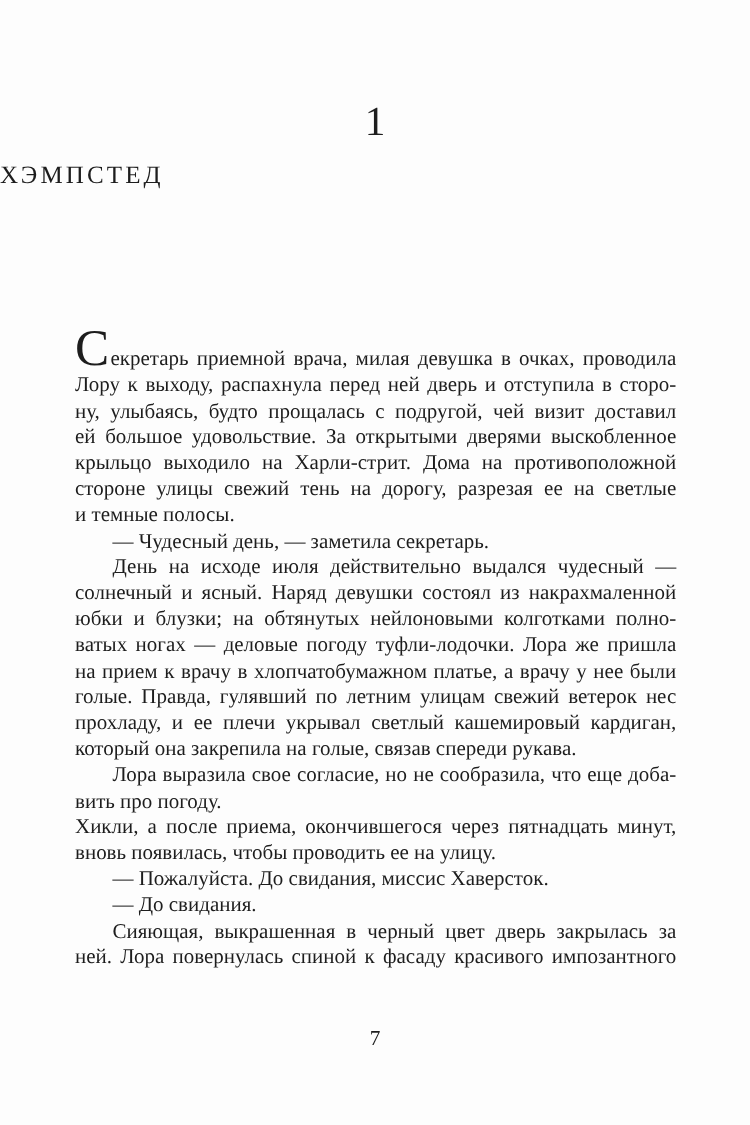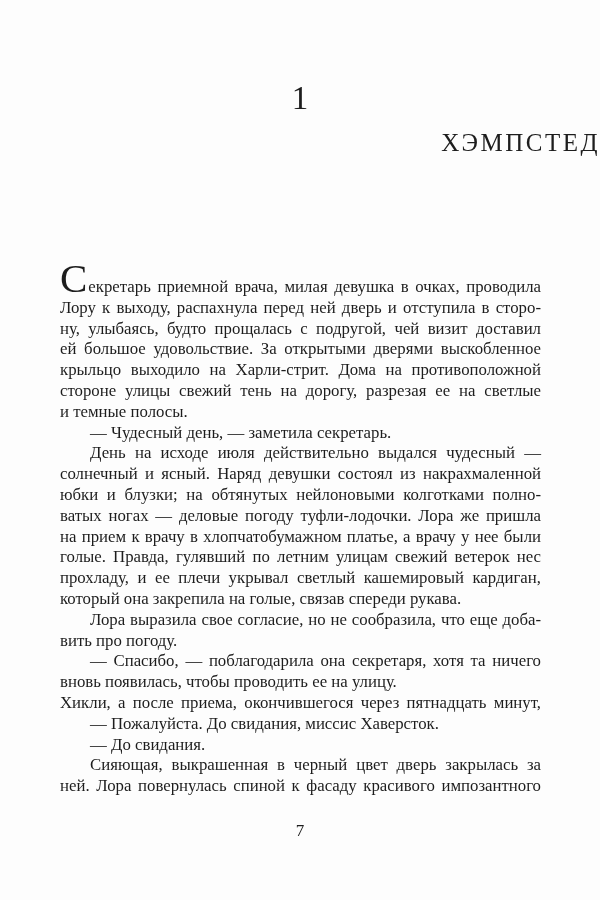--- a/index.html
+++ b/index.html
@@ -18,22 +18,22 @@
     overflow: hidden;
   }
   .chapter-number {
     padding-top: 82px;
     text-align: center;
     font-size: 33px;
     line-height: 1;
   }
   .chapter-title {
     margin-top: 13px;
-    text-align: right;
-    font-size: 25px;
+    text-align: left;
+    font-size: 20px;
     letter-spacing: 2.5px;
     line-height: 1.2;
   }
   .body-text {
     position: absolute;
     left: 60px;
     top: 277px;
     width: 481px;
     font-size: 16.8px;
   }
@@ -90,23 +90,22 @@
         <div class="line">на прием к врачу в хлопчатобумажном платье, а врачу у нее были</div>
         <div class="line">голые. Правда, гулявший по летним улицам свежий ветерок нес</div>
         <div class="line">прохладу, и ее плечи укрывал светлый кашемировый кардиган,</div>
         <div class="line line-end">который она закрепила на голые, связав спереди рукава.</div>
       </div>
       <div class="paragraph">
         <div class="line indent">Лора выразила свое согласие, но не сообразила, что еще доба-</div>
         <div class="line line-end">вить про погоду.</div>
       </div>
       <div class="paragraph">
-        <div class="line indent">— Спасибо, — поблагодарила она секретаря, хотя та ничего</div>
+        <div class="line">Хикли, а после приема, окончившегося через пятнадцать минут,</div>
         <div class="line line-end">вновь появилась, чтобы проводить ее на улицу.</div>
-        <div class="line">Хикли, а после приема, окончившегося через пятнадцать минут,</div>
       </div>
       <div class="paragraph">
         <div class="line indent line-end">— Пожалуйста. До свидания, миссис Хаверсток.</div>
       </div>
       <div class="paragraph">
         <div class="line indent line-end">— До свидания.</div>
       </div>
       <div class="paragraph">
         <div class="line indent">Сияющая, выкрашенная в черный цвет дверь закрылась за</div>
         <div class="line">ней. Лора повернулась спиной к фасаду красивого импозантного</div>

